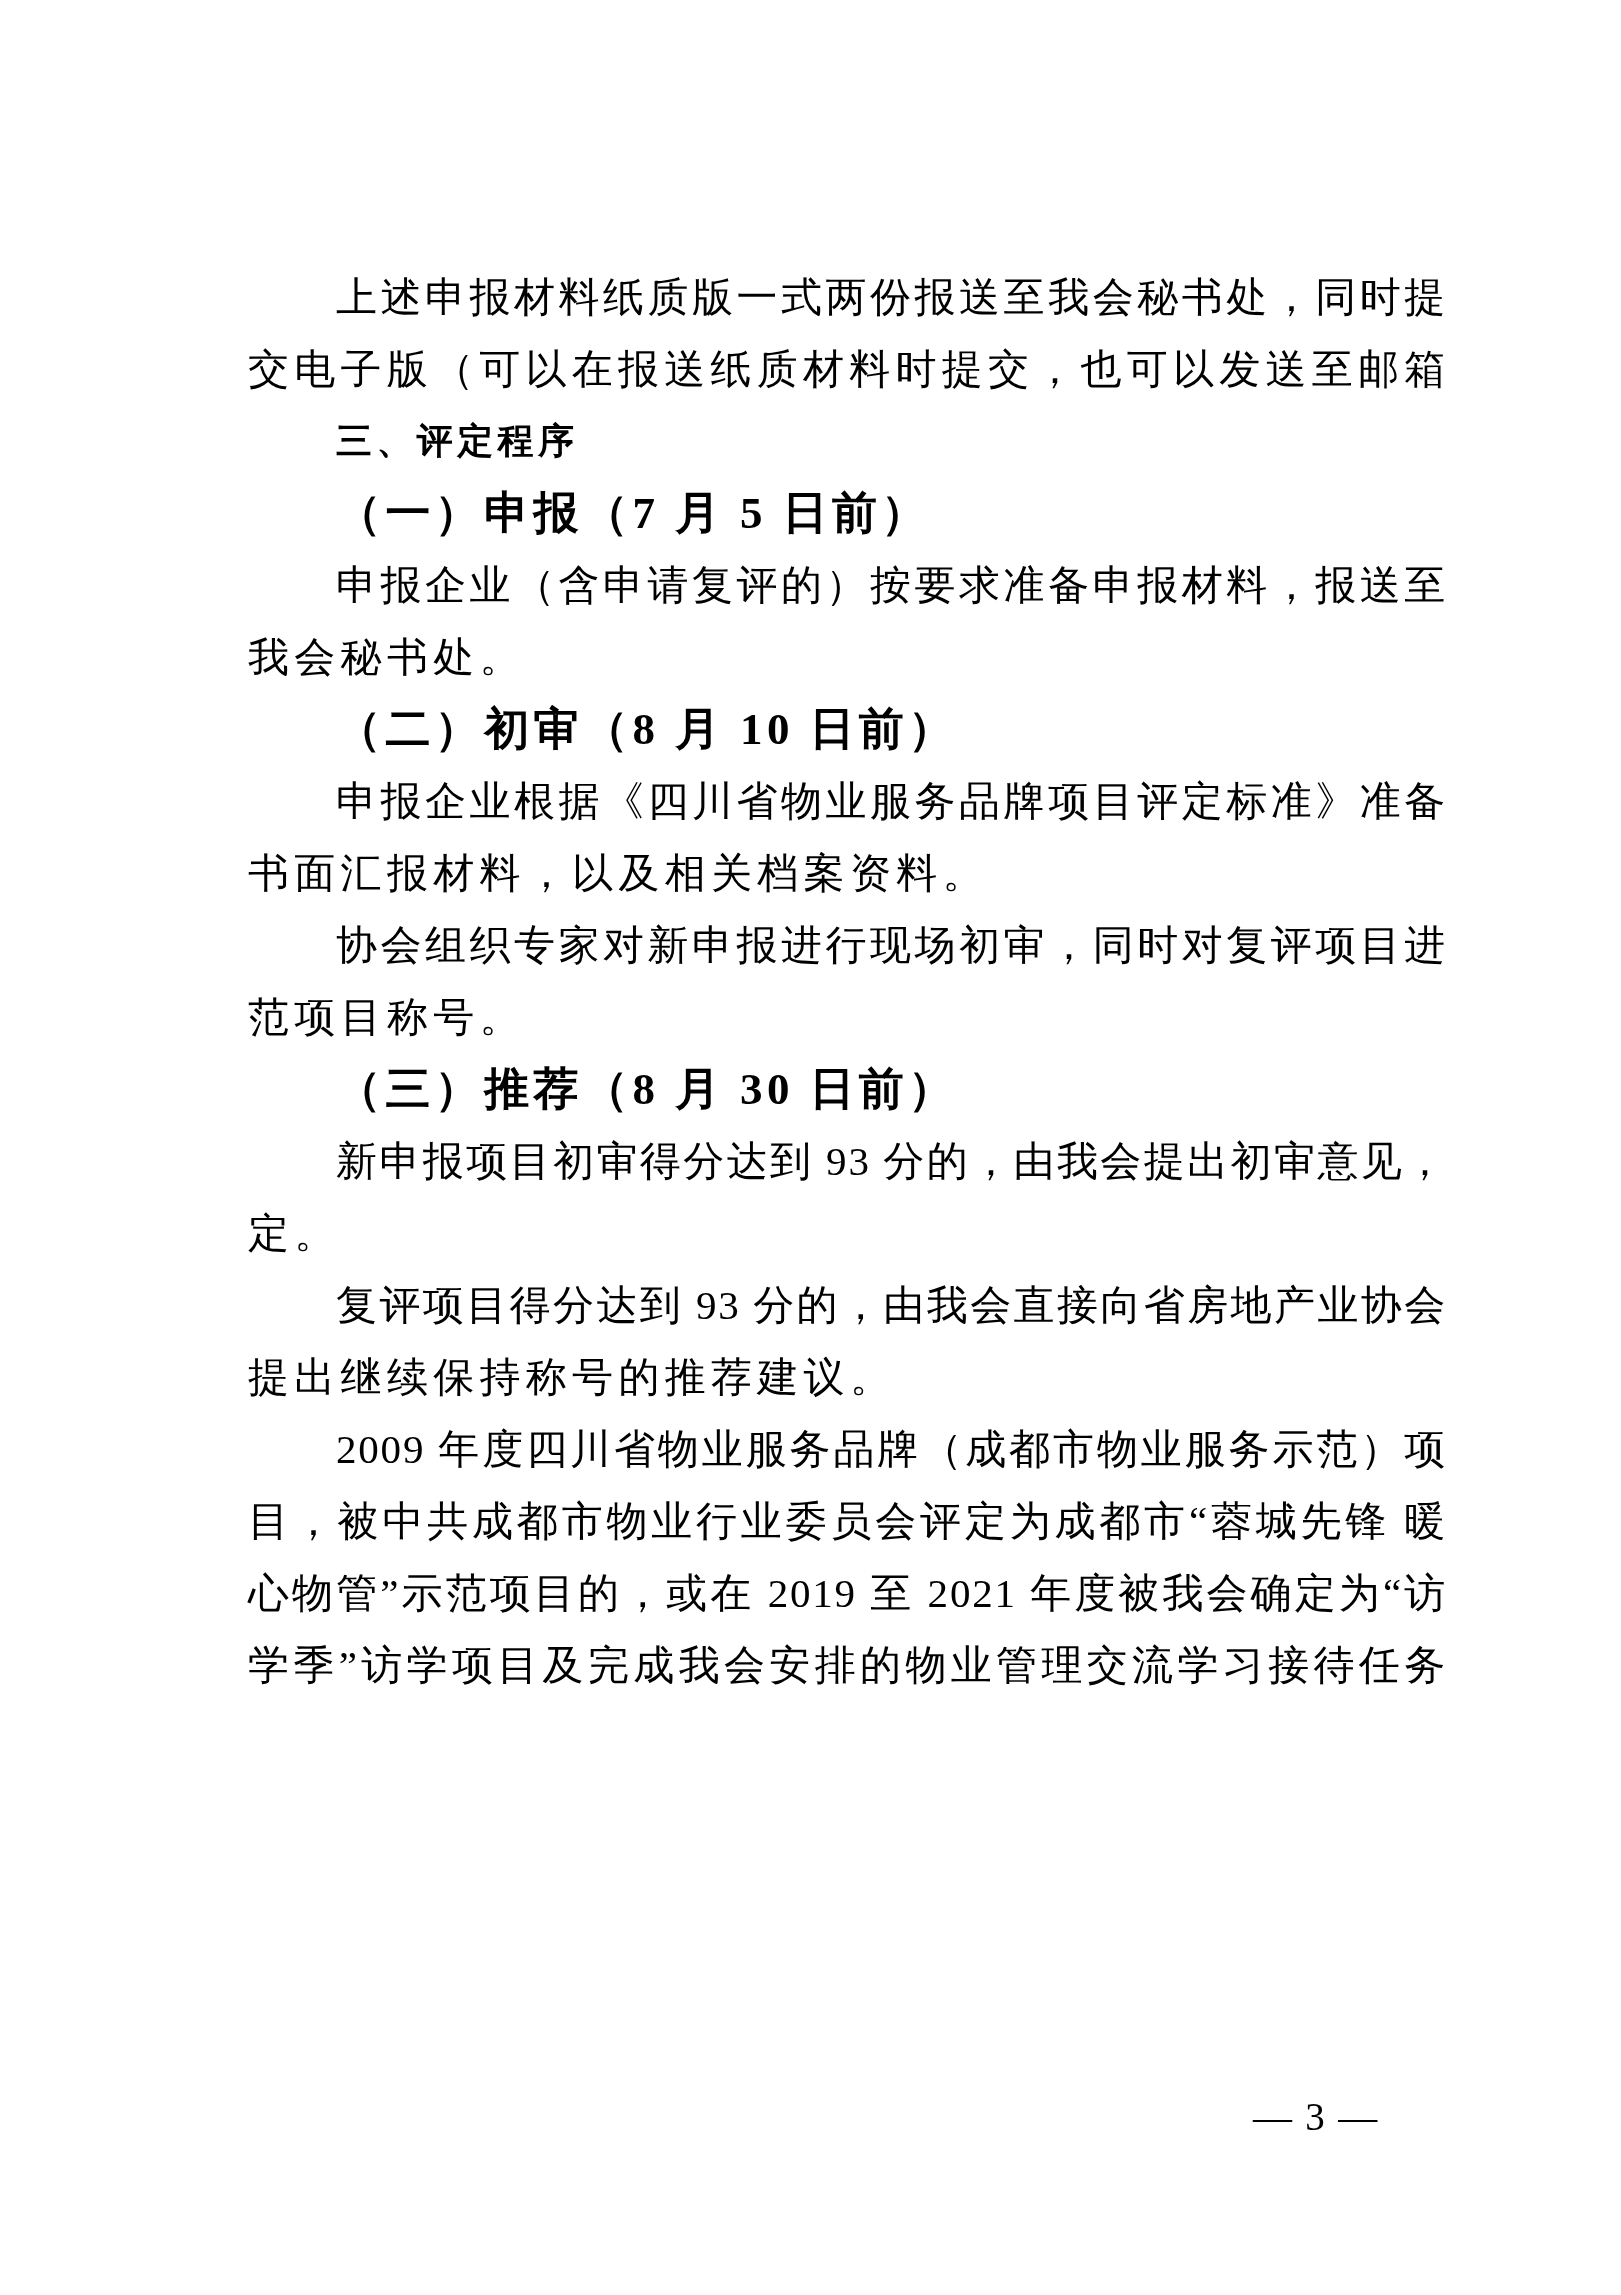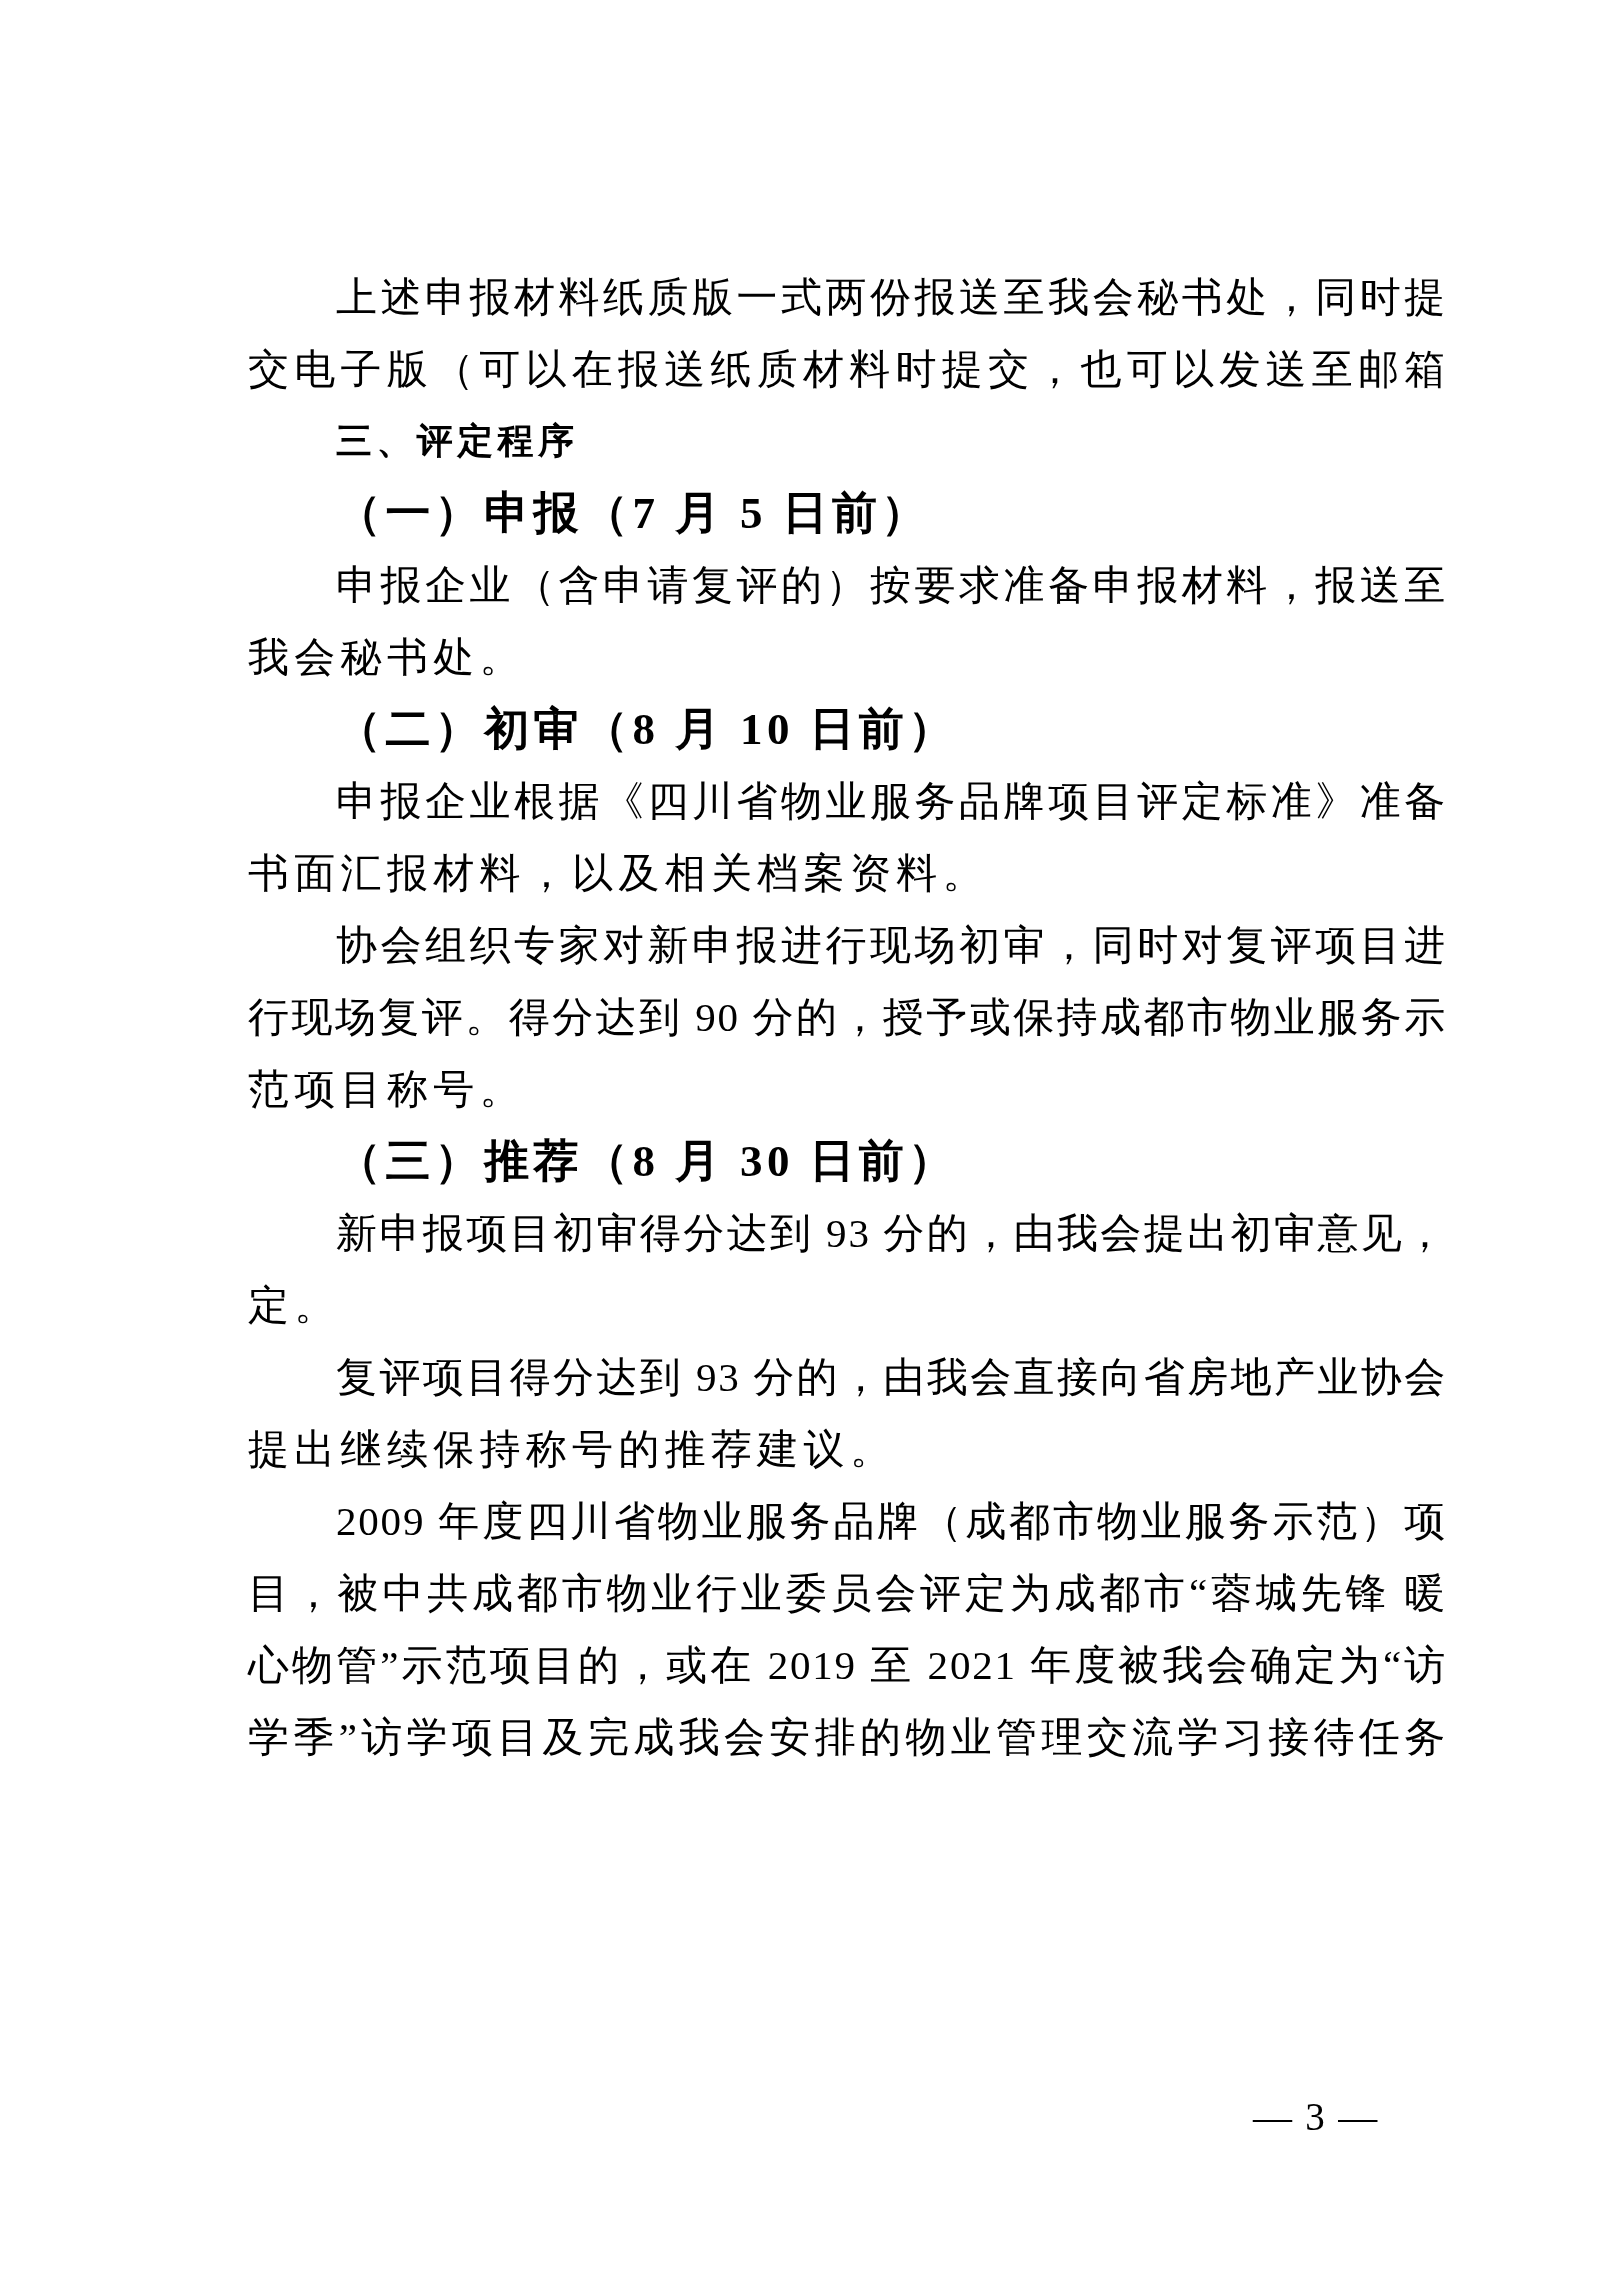--- a/index.html
+++ b/index.html
@@ -80,21 +80,20 @@
     <div class="line body first full">上述申报材料纸质版一式两份报送至我会秘书处，同时提</div>
     <div class="line body full">交电子版（可以在报送纸质材料时提交，也可以发送至邮箱</div>
     <div class="line h1 first">三、评定程序</div>
     <div class="line h2 first">（一）申报（7 月 5 日前）</div>
     <div class="line body first full">申报企业（含申请复评的）按要求准备申报材料，报送至</div>
     <div class="line body end">我会秘书处。</div>
     <div class="line h2 first">（二）初审（8 月 10 日前）</div>
     <div class="line body first full">申报企业根据《四川省物业服务品牌项目评定标准》准备</div>
     <div class="line body end">书面汇报材料，以及相关档案资料。</div>
     <div class="line body first full">协会组织专家对新申报进行现场初审，同时对复评项目进</div>
-    <div class="line body full">行现场复评。得分达到 90 分的，授予或保持成都市物业服务示</div>
     <div class="line body end">范项目称号。</div>
     <div class="line h2 first">（三）推荐（8 月 30 日前）</div>
     <div class="line body first full">新申报项目初审得分达到 93 分的，由我会提出初审意见，</div>
     <div class="line body end">定。</div>
     <div class="line body first full">复评项目得分达到 93 分的，由我会直接向省房地产业协会</div>
     <div class="line body end">提出继续保持称号的推荐建议。</div>
     <div class="line body first full">2009 年度四川省物业服务品牌（成都市物业服务示范）项</div>
     <div class="line body full">目，被中共成都市物业行业委员会评定为成都市“蓉城先锋 暖</div>
     <div class="line body full">心物管”示范项目的，或在 2019 至 2021 年度被我会确定为“访</div>
     <div class="line body full">学季”访学项目及完成我会安排的物业管理交流学习接待任务</div>

